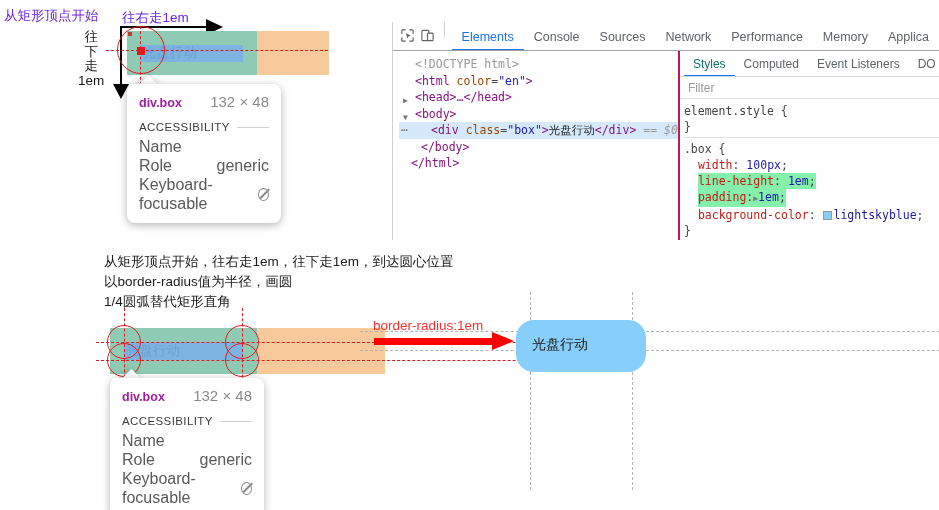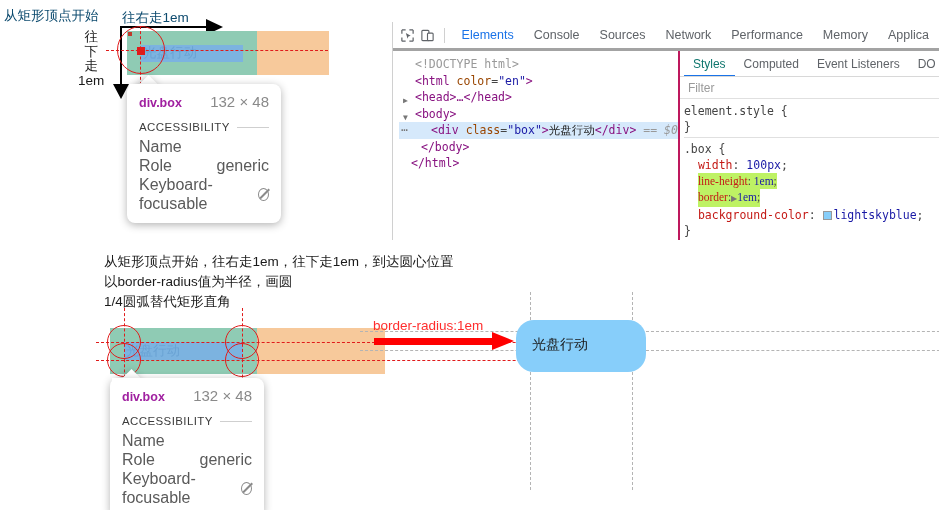--- a/index.html
+++ b/index.html
@@ -8,21 +8,21 @@
     background: #ffffff;
     font-family: "Liberation Sans", sans-serif;
     overflow: hidden;
   }
   #root { position: relative; width: 939px; height: 510px; }
 
   
   .abs { position: absolute; }
 
   
-  .anno-text { color: #0c4a6e; font-size: 13.5px; line-height: 1.25; white-space: nowrap; }
+  .anno-text { color: #6d28d9; font-size: 13.5px; line-height: 1.25; white-space: nowrap; }
   #anno-start { left: 4px; top: 8px; }
   #anno-right { left: 122px; top: 10px; }
 
   
   #anno-down {
     left: 78px; top: 30px;
     display: flex; flex-direction: column; align-items: center;
     font-size: 13.5px; color: #1a1a1a; line-height: 1.08;
   }
   #anno-down span { display: block; }
@@ -107,22 +107,22 @@
   #tip2 { left: 110px; top: 378px; }
   #tip2-ptr { left: 124px; top: 372px; }
   #tip2-cover { left: 112px; top: 378px; width: 40px; height: 7px; }
 
   
   #devtools {
     left: 392px; top: 22px; width: 547px; height: 218px;
     background: #fff; border-left: 1px solid #d0d0d0;
   }
   #dt-toolbar {
-    display: flex; align-items: center; height: 29px;
-    border-bottom: 3px solid #a3a3a3; padding-left: 5px; overflow: hidden;
+    display: flex; align-items: flex-start; height: 29px;
+    border-bottom: 1px solid #a3a3a3; padding-left: 5px; overflow: hidden;
   }
   .dt-icon-btn {
     width: 26px; height: 26px; display: flex; align-items: center; justify-content: center;
   }
   .dt-sep { width: 1px; height: 15px; background: #d0d0d0; margin: 0 7px; }
   .dt-tab {
     font-size: 12.5px; color: #5f6368; padding: 0 10px; height: 29px;
     display: flex; align-items: center; white-space: nowrap;
   }
   .dt-tab.active { color: #1a73e8; box-shadow: inset 0 -2px 0 #1a73e8; }
@@ -163,21 +163,21 @@
   }
   #dt-css {
     padding: 4px 0 0 4px;
     font-family: "DejaVu Sans Mono", "Liberation Mono", monospace;
     font-size: 11.5px; line-height: 16px; color: #444;
     white-space: nowrap;
   }
   .css-sel { color: #444; }
   .css-prop { color: #c41a16; }
   .css-val { color: #1a1aa6; }
-  .hl { background: #bef264; display: inline-block; font-family: Liberation Serif, serif; }
+  .hl { background: #86efac; display: inline-block; }
   .swatch {
     display: inline-block; width: 9px; height: 9px;
     background: #87cefa; border: 1px solid #999; vertical-align: -1px; margin-right: 2px;
   }
   .elem-style-block { border-bottom: 1px solid #e0e0e0; padding-bottom: 2px; margin-bottom: 3px; }
   .disc-tri { color: #777; font-size: 8px; }
 
   
   #anno2 { left: 104px; top: 252px; font-size: 13.5px; color: #1a1a1a; line-height: 20px; }
 
@@ -351,21 +351,21 @@
 
             <div style="padding-left:14px">
               <span class="css-prop">width</span><span class="css-sel">: </span><span class="css-val">100px</span><span class="css-sel">;</span>
             </div>
 
             <div style="padding-left:14px">
               <span class="hl"><span class="css-prop">line-height</span><span class="css-sel">: </span><span class="css-val">1em</span><span class="css-sel">;</span></span>
             </div>
 
             <div style="padding-left:14px">
-              <span class="hl"><span class="css-prop">border</span><span class="css-sel">:</span><span class="disc-tri">▶</span><span class="css-val">1em</span><span class="css-sel">;</span></span>
+              <span class="hl"><span class="css-prop">padding</span><span class="css-sel">:</span><span class="disc-tri">▶</span><span class="css-val">1em</span><span class="css-sel">;</span></span>
             </div>
 
             <div style="padding-left:14px">
               <span class="css-prop">background-color</span><span class="css-sel">: </span><span class="swatch"></span><span class="css-val">lightskyblue</span><span class="css-sel">;</span>
             </div>
 
             <div class="css-sel">}</div>
           </div>
         </div>
       </div>

